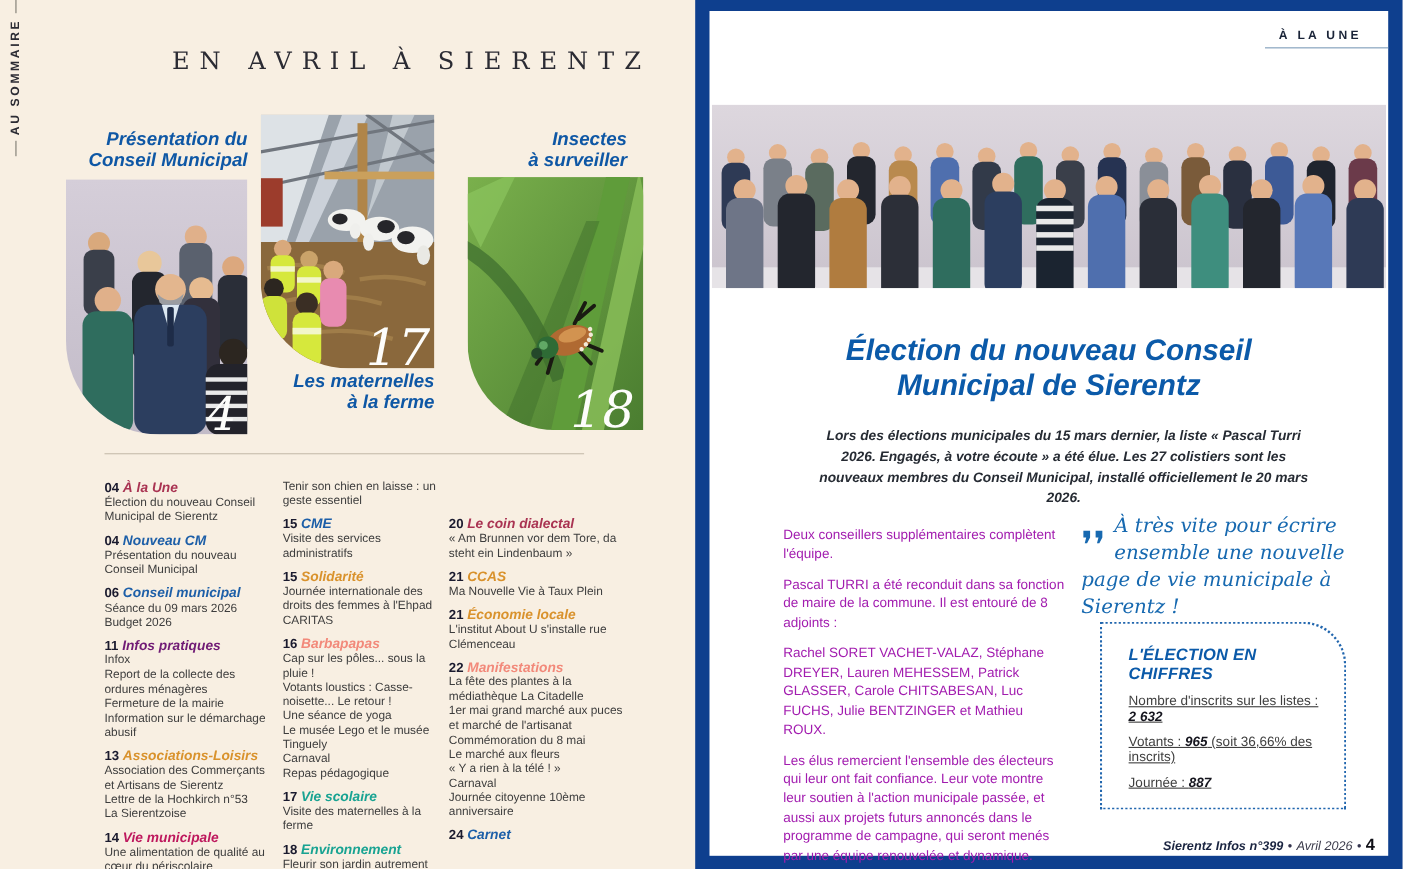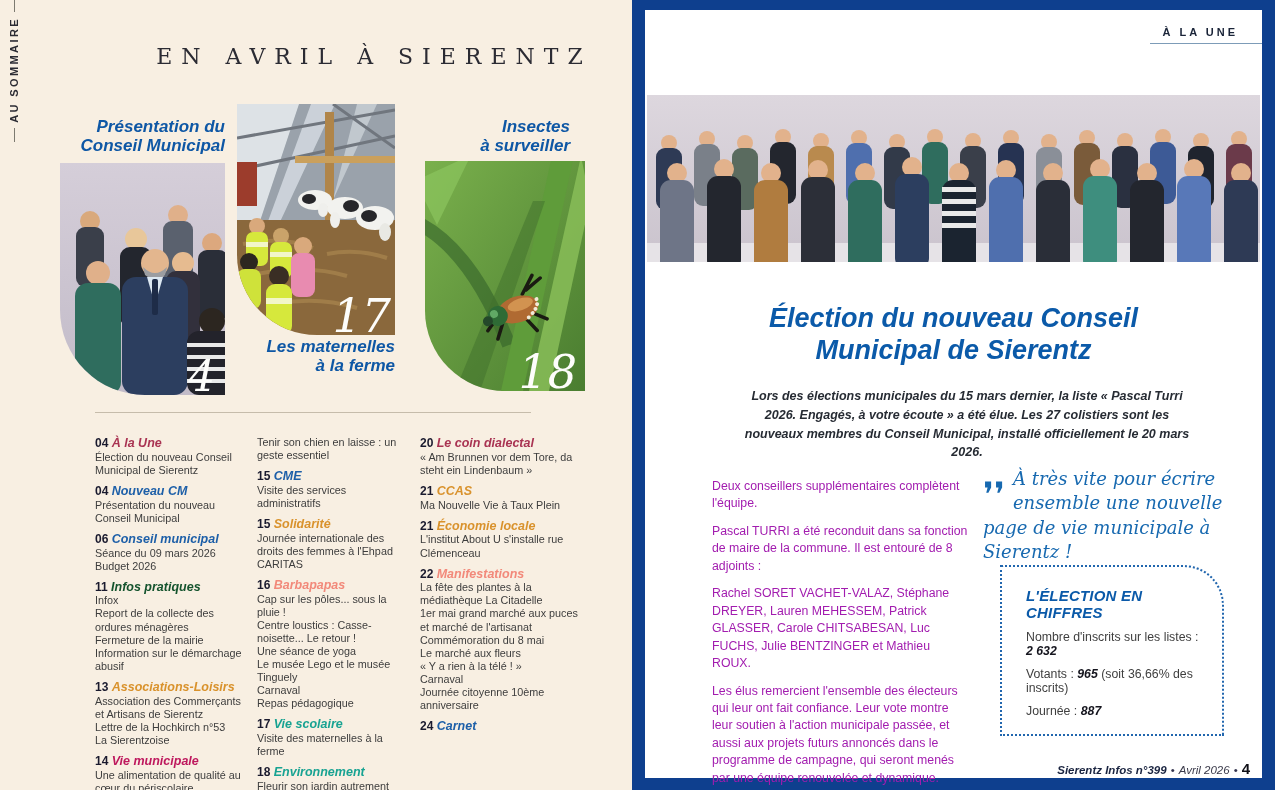--- a/index.html
+++ b/index.html
@@ -32,21 +32,21 @@
   .group-photo { position:absolute; left:2px; top:85px; width:613px; height:167px; overflow:hidden; }
   .article-title { position:absolute; top:293px; left:0; width:617px; text-align:center; font-size:27px; font-weight:700; font-style:italic; color:#0b5aa9; line-height:1.18; white-space:pre-line; }
   .article-intro { position:absolute; top:377px; left:97px; width:450px; text-align:center; font-size:12.5px; font-weight:700; font-style:italic; color:#262b33; line-height:1.5; }
   .article-body { position:absolute; top:468px; left:67px; width:256px; }
   .article-body p { font-size:12.3px; color:#a21caf; line-height:1.42; margin-bottom:10px; }
   .quote-block { position:absolute; top:457px; left:338px; width:258px; }
   .quote-glyph { float:left; display:inline-block; transform:rotate(180deg); font-size:34px; line-height:26px; color:#1769b0; margin:0 8px 0 0; font-style:normal; }
   .quote-text { font-family:"DejaVu Serif","Liberation Serif",serif; font-style:italic; font-size:18px; line-height:1.35; color:#1769b0; }
   .stats-box { position:absolute; top:555px; left:355px; width:224px; border:2px dotted #2166ae; border-radius:0 40px 0 0; padding:20px 16px 16px 24px; background:#fff; }
   .stats-title { font-size:15px; font-weight:700; font-style:italic; color:#0b5aa9; letter-spacing:.2px; }
-  .stat-line { margin-top:9px; font-size:12.3px; color:#3f3f3f; }
+  .stat-line { margin-top:9px; font-size:12.3px; color:#3f3f3f;text-decoration:underline; }
   .stat-line b { font-style:italic; color:#15151e; }
   .page-footer { position:absolute; top:750px; right:12px; font-size:11.5px; color:#1a2440; }
   .ft-name { font-weight:700; font-style:italic; }
   .ft-sep { margin:0 4px; color:#33334d; }
   .ft-date { font-style:italic; color:#3a3a4a; }
   .ft-page { font-weight:700; font-size:15px; color:#0f0f16; }
 </style>
 </head>
 <body>
 
@@ -196,21 +196,21 @@
         <div class="toc-entry">
           <div class="toc-head"><span class="toc-num">06</span> <span class="toc-cat" style="color: rgb(29, 95, 168);">Conseil municipal</span></div>
           <div>
 
           <div class="toc-item">Séance du 09 mars 2026</div>
             <div class="toc-item">Budget 2026</div>
           </div>
         </div>
 
         <div class="toc-entry">
-          <div class="toc-head"><span class="toc-num">11</span> <span class="toc-cat" style="color: #14532d; text-align: center;">Infos pratiques</span></div>
+          <div class="toc-head"><span class="toc-num">11</span> <span class="toc-cat" style="color: #701a75; text-align: center;">Infos pratiques</span></div>
           <div>
 
           <div class="toc-item">Infox</div>
             <div class="toc-item">Report de la collecte des ordures ménagères</div>
             <div class="toc-item">Fermeture de la mairie</div>
             <div class="toc-item">Information sur le démarchage abusif</div>
           </div>
         </div>
 
         <div class="toc-entry">
@@ -255,21 +255,21 @@
 
           <div class="toc-item">Journée internationale des droits des femmes à l'Ehpad CARITAS</div>
           </div>
         </div>
 
         <div class="toc-entry">
           <div class="toc-head"><span class="toc-num">16</span> <span class="toc-cat" style="color: rgb(242, 137, 122);">Barbapapas</span></div>
           <div>
 
           <div class="toc-item">Cap sur les pôles... sous la pluie !</div>
-            <div class="toc-item">Centre loustics : Casse-noisette... Le retour !</div>
+            <div class="toc-item">Votants loustics : Casse-noisette... Le retour !</div>
             <div class="toc-item">Une séance de yoga</div>
             <div class="toc-item">Le musée Lego et le musée Tinguely</div>
             <div class="toc-item">Carnaval</div>
             <div class="toc-item">Repas pédagogique</div>
           </div>
         </div>
 
         <div class="toc-entry">
           <div class="toc-head"><span class="toc-num">17</span> <span class="toc-cat" style="color: rgb(24, 163, 146);">Vie scolaire</span></div>
           <div>
@@ -279,21 +279,21 @@
         </div>
 
         <div class="toc-entry">
           <div class="toc-head"><span class="toc-num">18</span> <span class="toc-cat" style="color: rgb(24, 163, 146);">Environnement</span></div>
           <div>
 
           <div class="toc-item">Fleurir son jardin autrement</div>
           </div>
         </div>
       </div>
-    <div class="toc-col" style="left:420px; width:158px;">
+    <div class="toc-col" style="left:408px; width:158px;margin-top:33px;">
 
         <div class="toc-entry">
           <div class="toc-head"><span class="toc-num">20</span> <span class="toc-cat" style="color: rgb(169, 51, 82);">Le coin dialectal</span></div>
           <div>
 
           <div class="toc-item">« Am Brunnen vor dem Tore, da steht ein Lindenbaum »</div>
           </div>
         </div>
 
         <div class="toc-entry">

